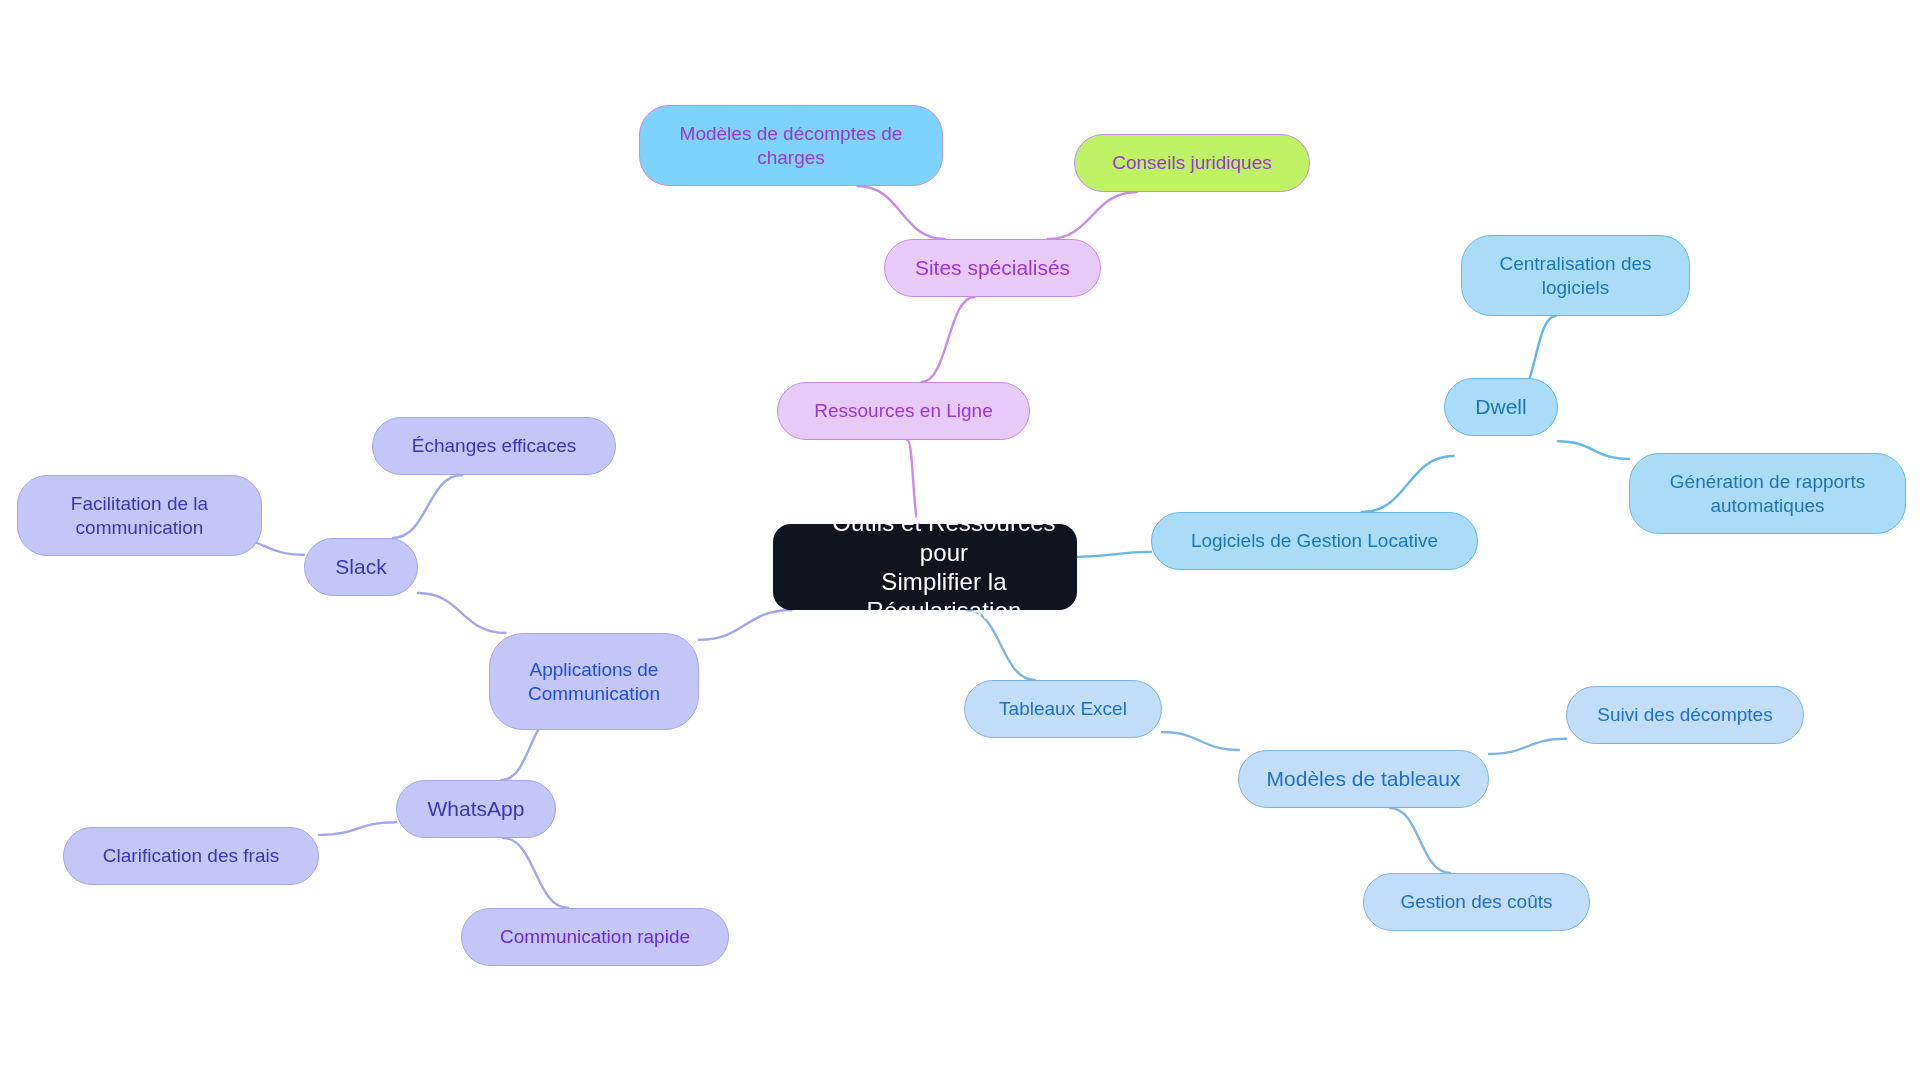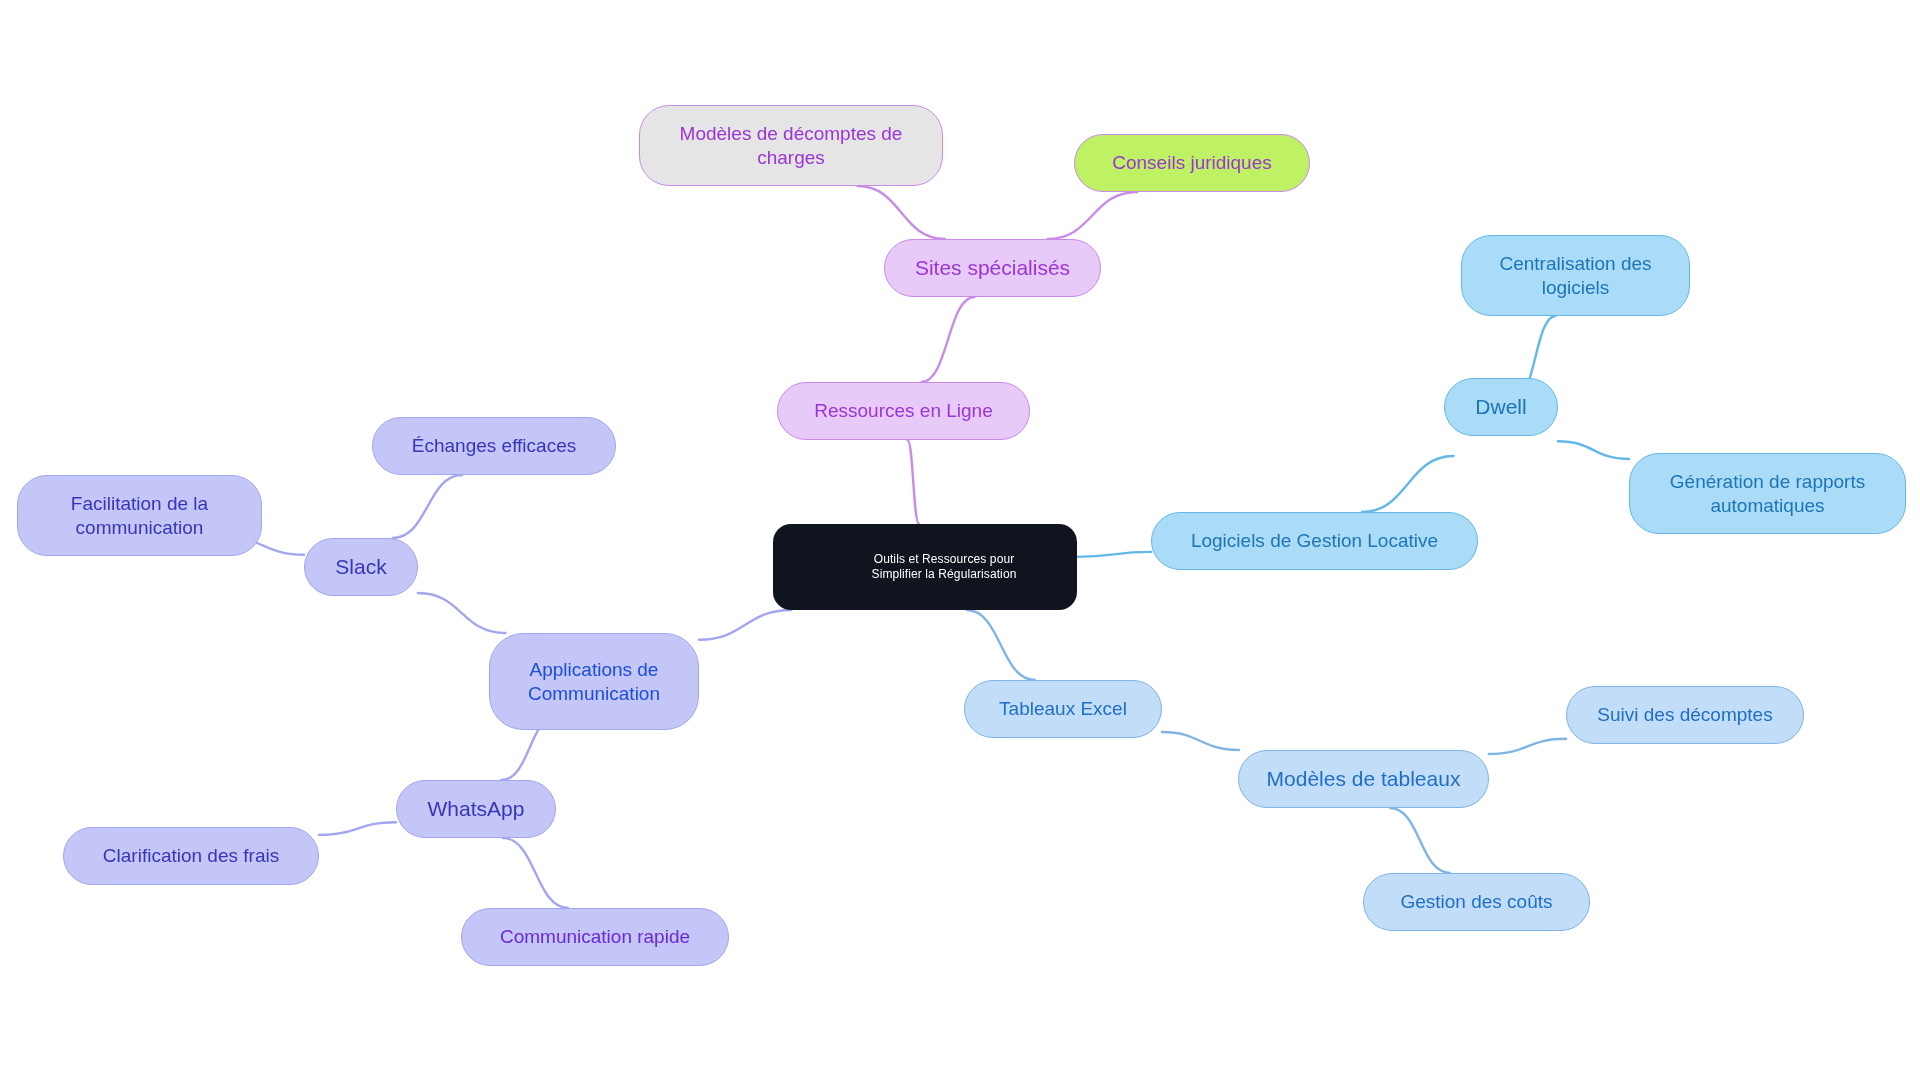--- a/index.html
+++ b/index.html
@@ -33,21 +33,21 @@
     border-style: solid;
     border-width: 1.5px;
     line-height: 1.22;
     white-space: pre-line;
     padding: 4px 10px;
     user-select: none;
   }
   .node.root {
     border-radius: 18px;
     border-width: 0;
-    font-size: 12px;
+    font-size: 24px;
     letter-spacing: 0.1px;
     padding-left: 48px;
   }
   .node.lvl1 {
     border-radius: 34px;
     font-size: 19px;
   }
   .node.lvl2 {
     border-radius: 30px;
     font-size: 21px;
@@ -80,21 +80,21 @@
       <path d="M 304 554.7432150313152 C 265 554.7432150313152, 265 537.9707724425887, 226 537.9707724425887" fill="none" stroke="#a2a6ee" stroke-width="2.4" stroke-linecap="round"></path>
       <path d="M 558.730627306273 714 C 529.9926199261993 714, 529.9926199261993 780, 501.2546125461255 780" fill="none" stroke="#a2a6ee" stroke-width="2.4" stroke-linecap="round"></path>
       <path d="M 396 822.1929824561404 C 357.5 822.1929824561404, 357.5 834.8912280701754, 319 834.8912280701754" fill="none" stroke="#a2a6ee" stroke-width="2.4" stroke-linecap="round"></path>
       <path d="M 502.9609375 838 C 535.5 838, 535.5 908, 568.0390625 908" fill="none" stroke="#a2a6ee" stroke-width="2.4" stroke-linecap="round"></path>
     </svg>
   <div id="node-layer">
       <div class="node root" style="left: 773px; top: 524px; width: 304px; height: 86px; background: rgb(15, 20, 30); border-color: rgb(15, 20, 30); color: rgb(255, 255, 255);">Outils et Ressources pour
 Simplifier la Régularisation</div>
       <div class="node lvl1" style="left: 777px; top: 382px; width: 253px; height: 58px; background: rgb(232, 202, 248); border-color: rgb(201, 138, 232); color: rgb(155, 53, 212);">Ressources en Ligne</div>
       <div class="node lvl2" style="left: 884px; top: 239px; width: 217px; height: 58px; background: rgb(232, 202, 248); border-color: rgb(201, 138, 232); color: rgb(155, 53, 212);">Sites spécialisés</div>
-      <div class="node lvl3" style="left: 639px; top: 105px; width: 304px; height: 81px; background: #e5e5e5; border-color: rgb(201, 138, 232); color: rgb(155, 53, 212);">Modèles de décomptes de
+      <div class="node lvl3" style="left: 639px; top: 105px; width: 304px; height: 81px; background: #7dd3fc; border-color: rgb(201, 138, 232); color: rgb(155, 53, 212);">Modèles de décomptes de
 charges</div>
       <div class="node lvl3" style="left: 1074px; top: 134px; width: 236px; height: 58px; background: #bef264; border-color: rgb(201, 138, 232); color: rgb(155, 53, 212);">Conseils juridiques</div>
       <div class="node lvl1" style="left: 1151px; top: 512px; width: 327px; height: 58px; background: rgb(170, 220, 247); border-color: rgb(99, 184, 232); color: rgb(29, 117, 181);">Logiciels de Gestion Locative</div>
       <div class="node lvl2" style="left: 1444px; top: 378px; width: 114px; height: 58px; background: rgb(170, 220, 247); border-color: rgb(99, 184, 232); color: rgb(29, 117, 181);">Dwell</div>
       <div class="node lvl3" style="left: 1461px; top: 235px; width: 229px; height: 81px; background: rgb(170, 220, 247); border-color: rgb(99, 184, 232); color: rgb(29, 117, 181);">Centralisation des
 logiciels</div>
       <div class="node lvl3" style="left: 1629px; top: 453px; width: 277px; height: 81px; background: rgb(170, 220, 247); border-color: rgb(99, 184, 232); color: rgb(29, 117, 181);">Génération de rapports
 automatiques</div>
       <div class="node lvl1" style="left: 964px; top: 680px; width: 198px; height: 58px; background: rgb(194, 221, 248); border-color: rgb(127, 180, 229); color: rgb(31, 111, 196);">Tableaux Excel</div>
       <div class="node lvl2" style="left: 1238px; top: 750px; width: 251px; height: 58px; background: rgb(194, 221, 248); border-color: rgb(127, 180, 229); color: rgb(31, 111, 196);">Modèles de tableaux</div>

